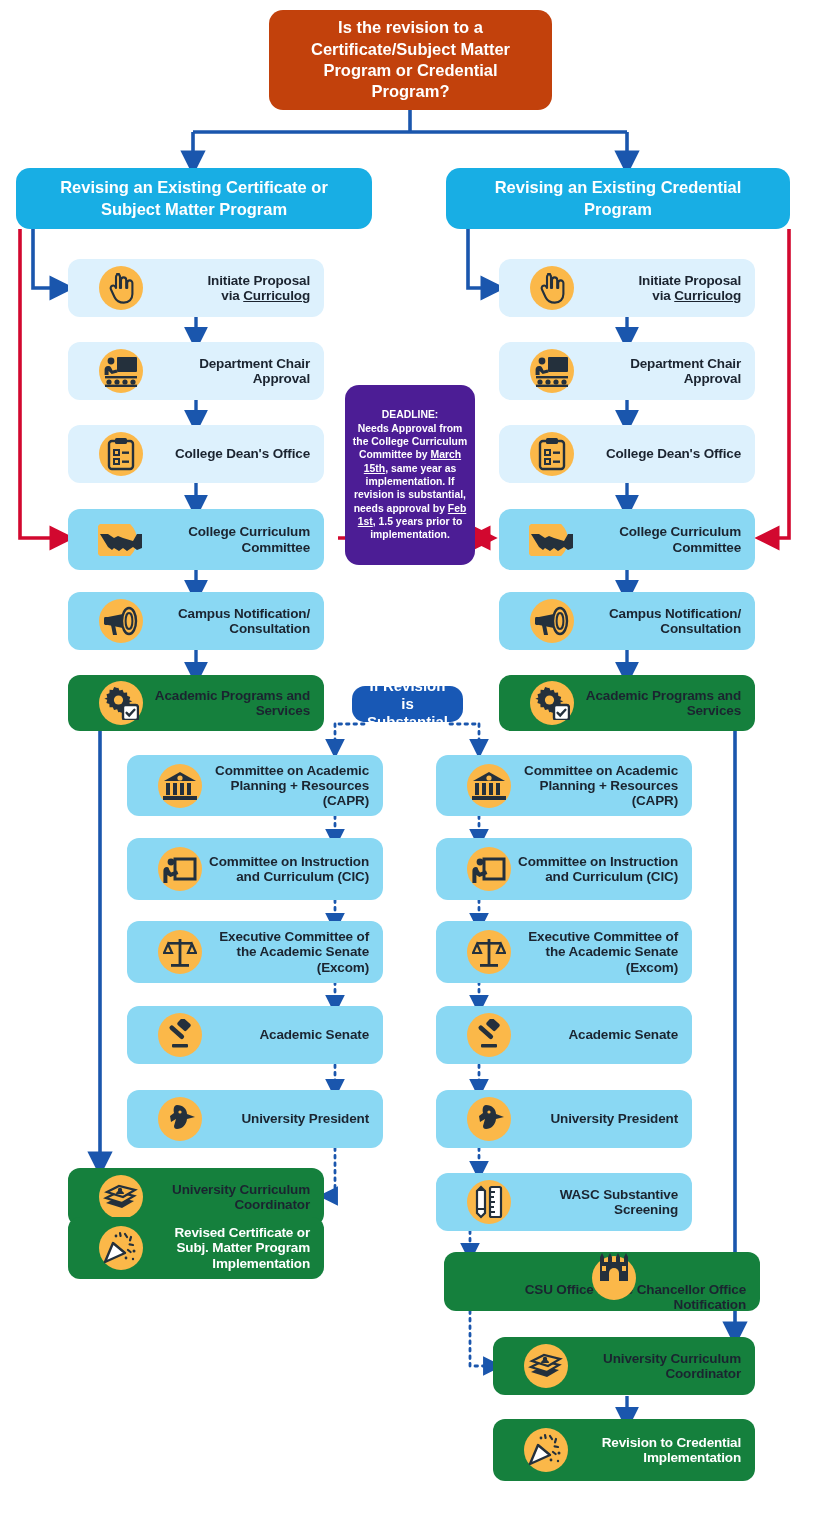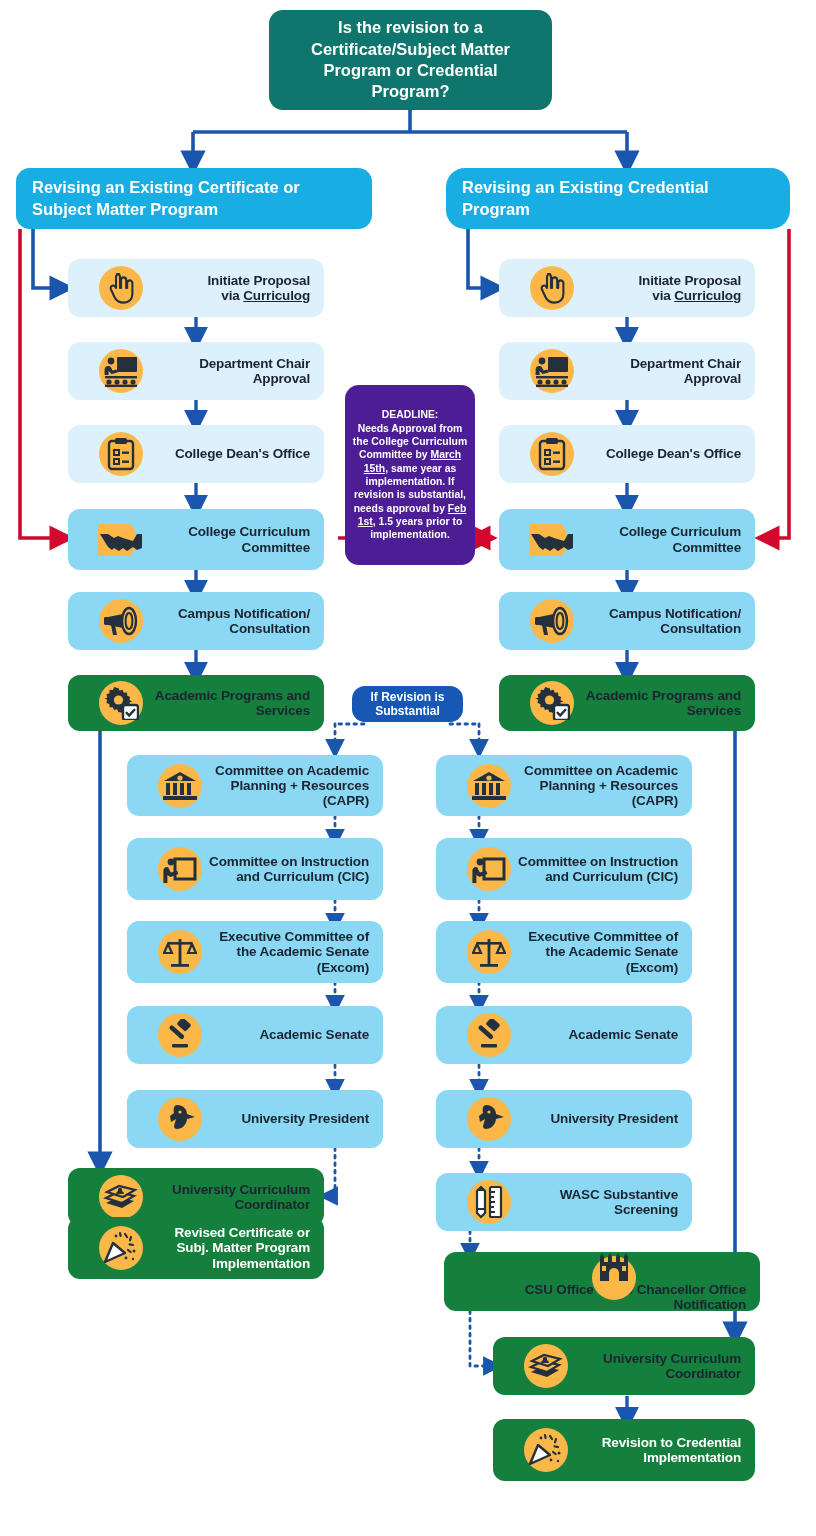--- a/index.html
+++ b/index.html
@@ -46,37 +46,38 @@
   
   .tone-pale   { background:#ddf1fd; }
   .tone-mid    { background:#8ad8f3; }
   .tone-bright { background:#15803d; }
   .tone-bright .label { color:#1b2430; }
   .tone-white-text .label { color:#ffffff; }
 
   
   .qbox {
     position:absolute;
-    background:#0f766e;
+    background:#c2410c;
     border-radius:14px;
     color:#fff;
     display:flex; align-items:center; justify-content:center;
     text-align:center;
     font-weight:800;
     font-size:16.5px;
     line-height:1.3;
     padding: 26px 14px;
   }
   
   .branch {
     position:absolute;
     background:#18aee4;
     border-radius:14px;
     color:#fff;
     display:flex; align-items:center; justify-content:center;
+    text-align:center;
     font-weight:800;
     font-size:16.5px;
     line-height:1.28;
     padding: 6px 16px;
   }
   
   .deadline {
     position:absolute;
     background:#4c1d95;
     border-radius:14px;
@@ -90,21 +91,21 @@
   }
   .deadline u { text-decoration: underline; }
   
   .badge {
     position:absolute;
     background:#1858b5;
     border-radius:13px;
     color:#fff;
     text-align:center;
     font-weight:800;
-    font-size:12px;
+    font-size:15px;
     line-height:1.2;
     display:flex; align-items:center; justify-content:center;
     padding: 5px 10px;
   }
   .u { text-decoration: underline; }
 </style>
 </head>
 <body>
 
 <div id="canvas">
@@ -209,21 +210,21 @@
     </g>
   </svg>
 
   <div class="qbox" style="left:269px; top:10px; width:283px; height:100px;">
     <span>Is the revision to a Certificate/Subject Matter Program or Credential Program?</span>
   </div>
 
   <div class="branch" style="left:16px; top:168px; width:356px; height:61px;">
     <span>Revising an Existing Certificate or Subject Matter Program</span>
   </div>
-  <div class="branch" style="left:446px; top:168px; width:344px; height:61px;border-radius:19px;">
+  <div class="branch" style="left:446px; top:168px; width:344px; height:61px;">
     <span>Revising an Existing Credential Program</span>
   </div>
 
   <div class="deadline" style="left:345px; top:385px; width:130px; height:180px;">
     <div>
       <span>DEADLINE:</span><br>
       <span>Needs Approval from the College Curriculum Committee by</span>
       <u class="u">March 15th</u><span>, same year as implementation. If revision is substantial, needs approval by </span><u class="u">Feb 1st</u><span>, 1.5 years prior to implementation.</span>
     </div>
   </div>

